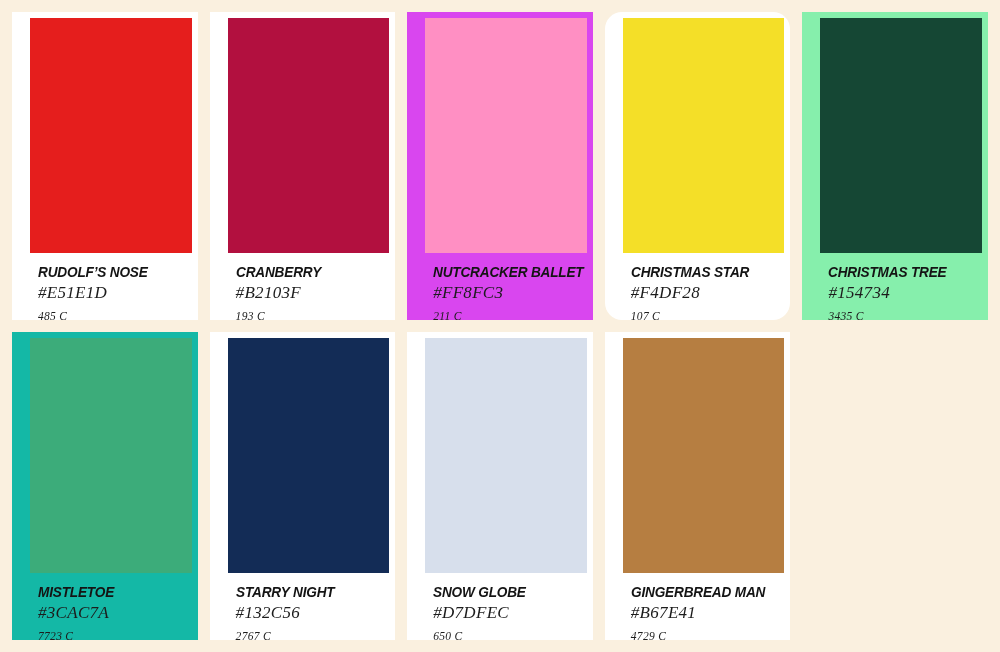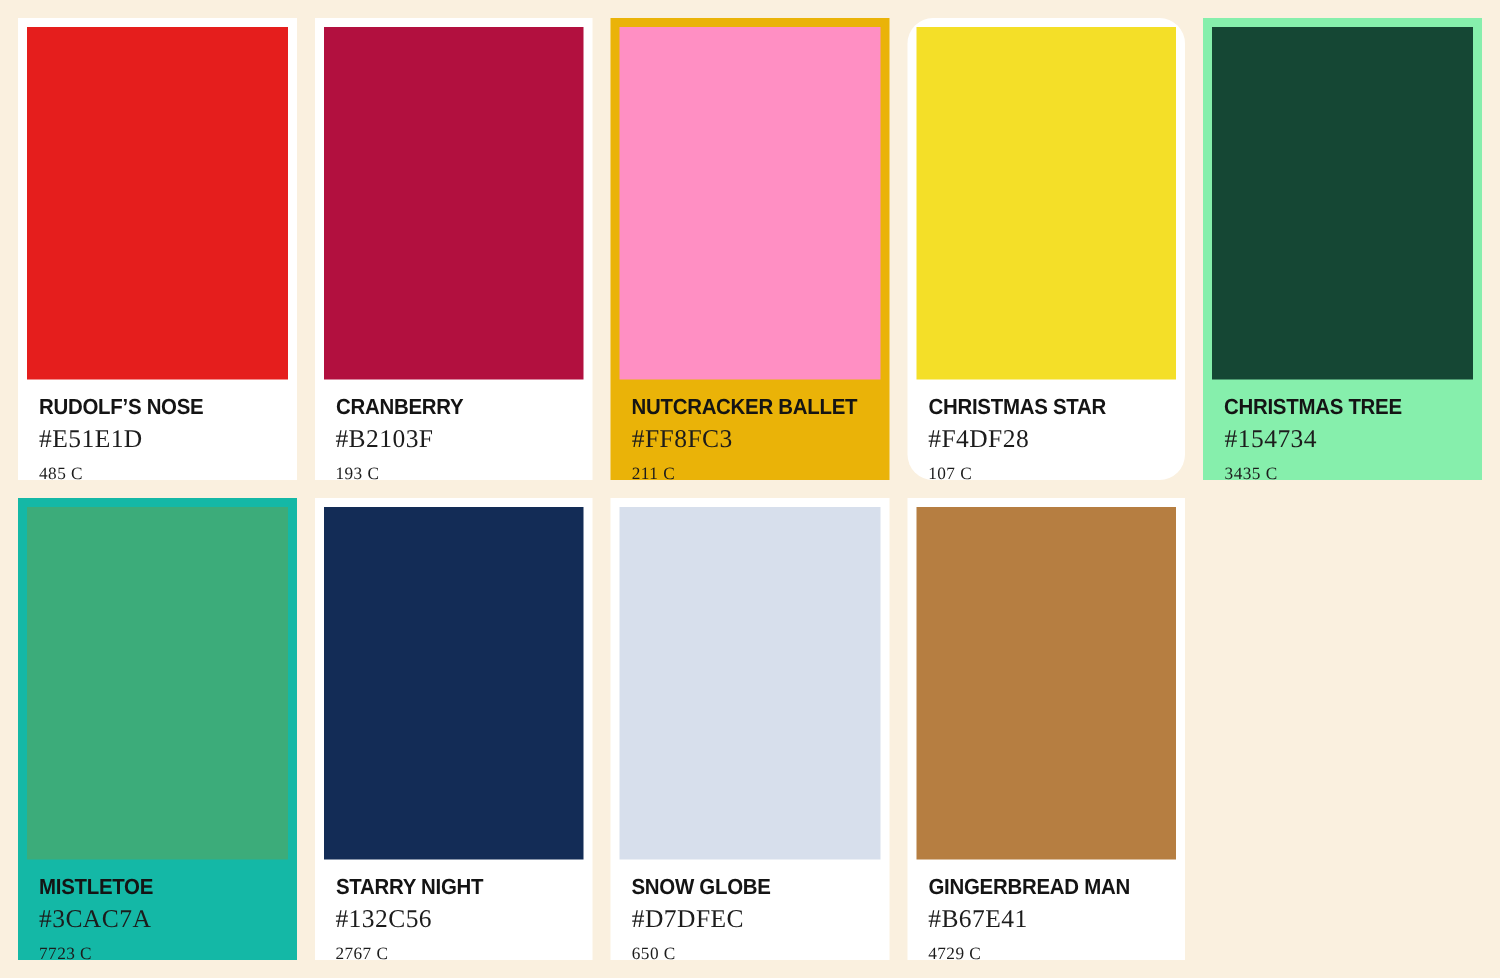--- a/index.html
+++ b/index.html
@@ -22,24 +22,25 @@
     padding: 12px;
     display: grid;
     grid-template-columns: repeat(5, 1fr);
     grid-template-rows: repeat(2, 1fr);
     column-gap: 12px;
     row-gap: 12px;
   }
 
   .swatch-card {
     background: #FFFFFF;
-    padding: 6px 6px 0 6px;
+    padding: 6px 6px 0 18px;
     display: flex;
     flex-direction: column;
     overflow: hidden;
+    font-style: italic;
   }
 
   .swatch-color {
     width: 100%;
     height: 235px;
     flex: 0 0 235px;
   }
 
   .swatch-info {
     padding: 12px 8px 6px 8px;
@@ -93,21 +94,21 @@
 
   <div class="swatch-card" style="background-color: rgb(255, 255, 255);">
     <div class="swatch-color" style="background-color: rgb(178, 16, 63);"></div>
     <div class="swatch-info">
       <div class="swatch-name">CRANBERRY</div>
       <div class="swatch-hex">#B2103F</div>
       <div class="swatch-pantone">193 C</div>
     </div>
   </div>
 
-  <div class="swatch-card" style="background-color: #eab308;">
+  <div class="swatch-card" style="background-color: #d946ef;">
     <div class="swatch-color" style="background-color: rgb(255, 143, 195);"></div>
     <div class="swatch-info">
       <div class="swatch-name">NUTCRACKER BALLET</div>
       <div class="swatch-hex">#FF8FC3</div>
       <div class="swatch-pantone">211 C</div>
     </div>
   </div>
 
   <div class="swatch-card" style="background-color: rgb(255, 255, 255); border-radius: 17px;">
     <div class="swatch-color" style="background-color: rgb(244, 223, 40);"></div>

